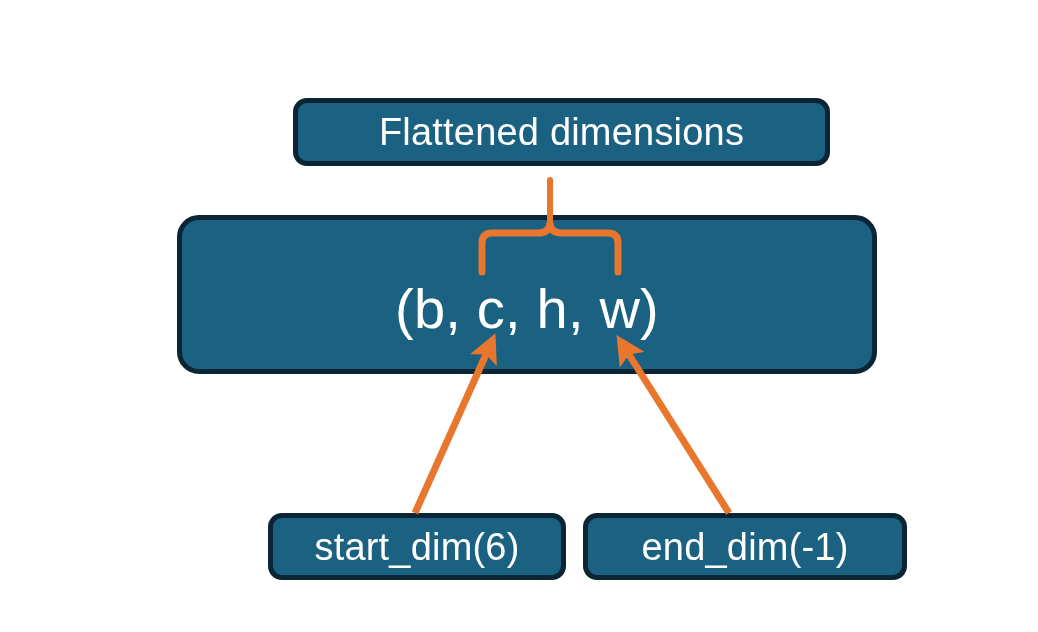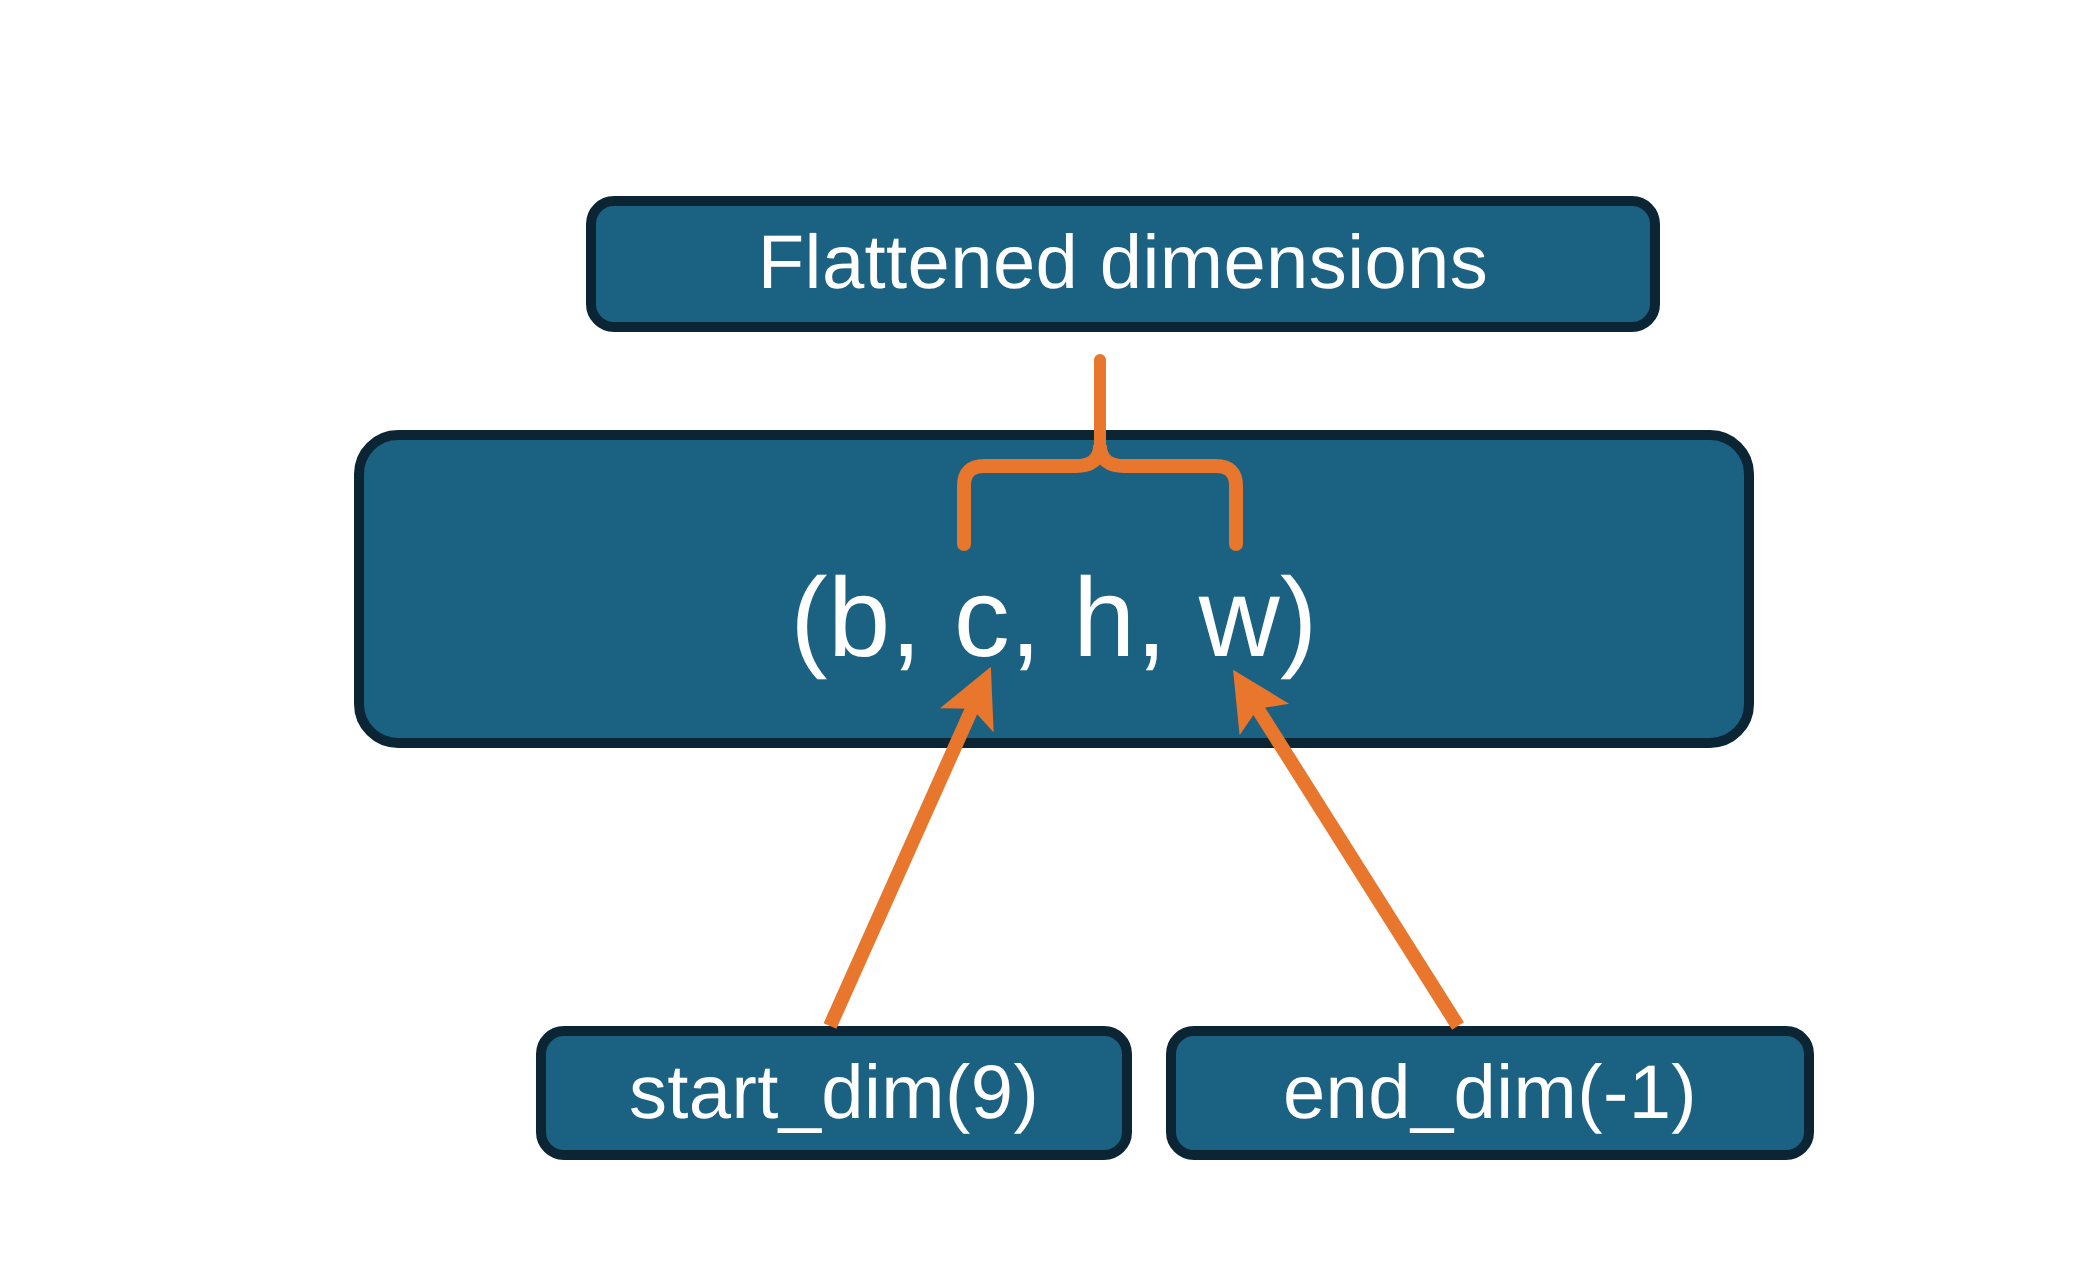--- a/index.html
+++ b/index.html
@@ -109,21 +109,21 @@
 
   <div class="node" id="node-shape">
     <span class="node-label">(b, c, h, w)</span>
   </div>
 
   <div class="node" id="node-flattened">
     <span class="node-label">Flattened dimensions</span>
   </div>
 
   <div class="node" id="node-start-dim">
-    <span class="node-label">start_dim(9)</span>
+    <span class="node-label">start_dim(6)</span>
   </div>
 
   <div class="node" id="node-end-dim">
     <span class="node-label">end_dim(-1)</span>
   </div>
 
   <svg class="overlay" id="arrow-layer" viewBox="0 0 1038 632">
     <defs>
       <marker id="arrowhead" markerWidth="4.2" markerHeight="4.2" refX="3.0" refY="2.1" orient="auto" markerUnits="strokeWidth">
         <path d="M 0 0 L 4.2 2.1 L 0 4.2 L 0.9 2.1 Z" fill="#e8762c"></path>

